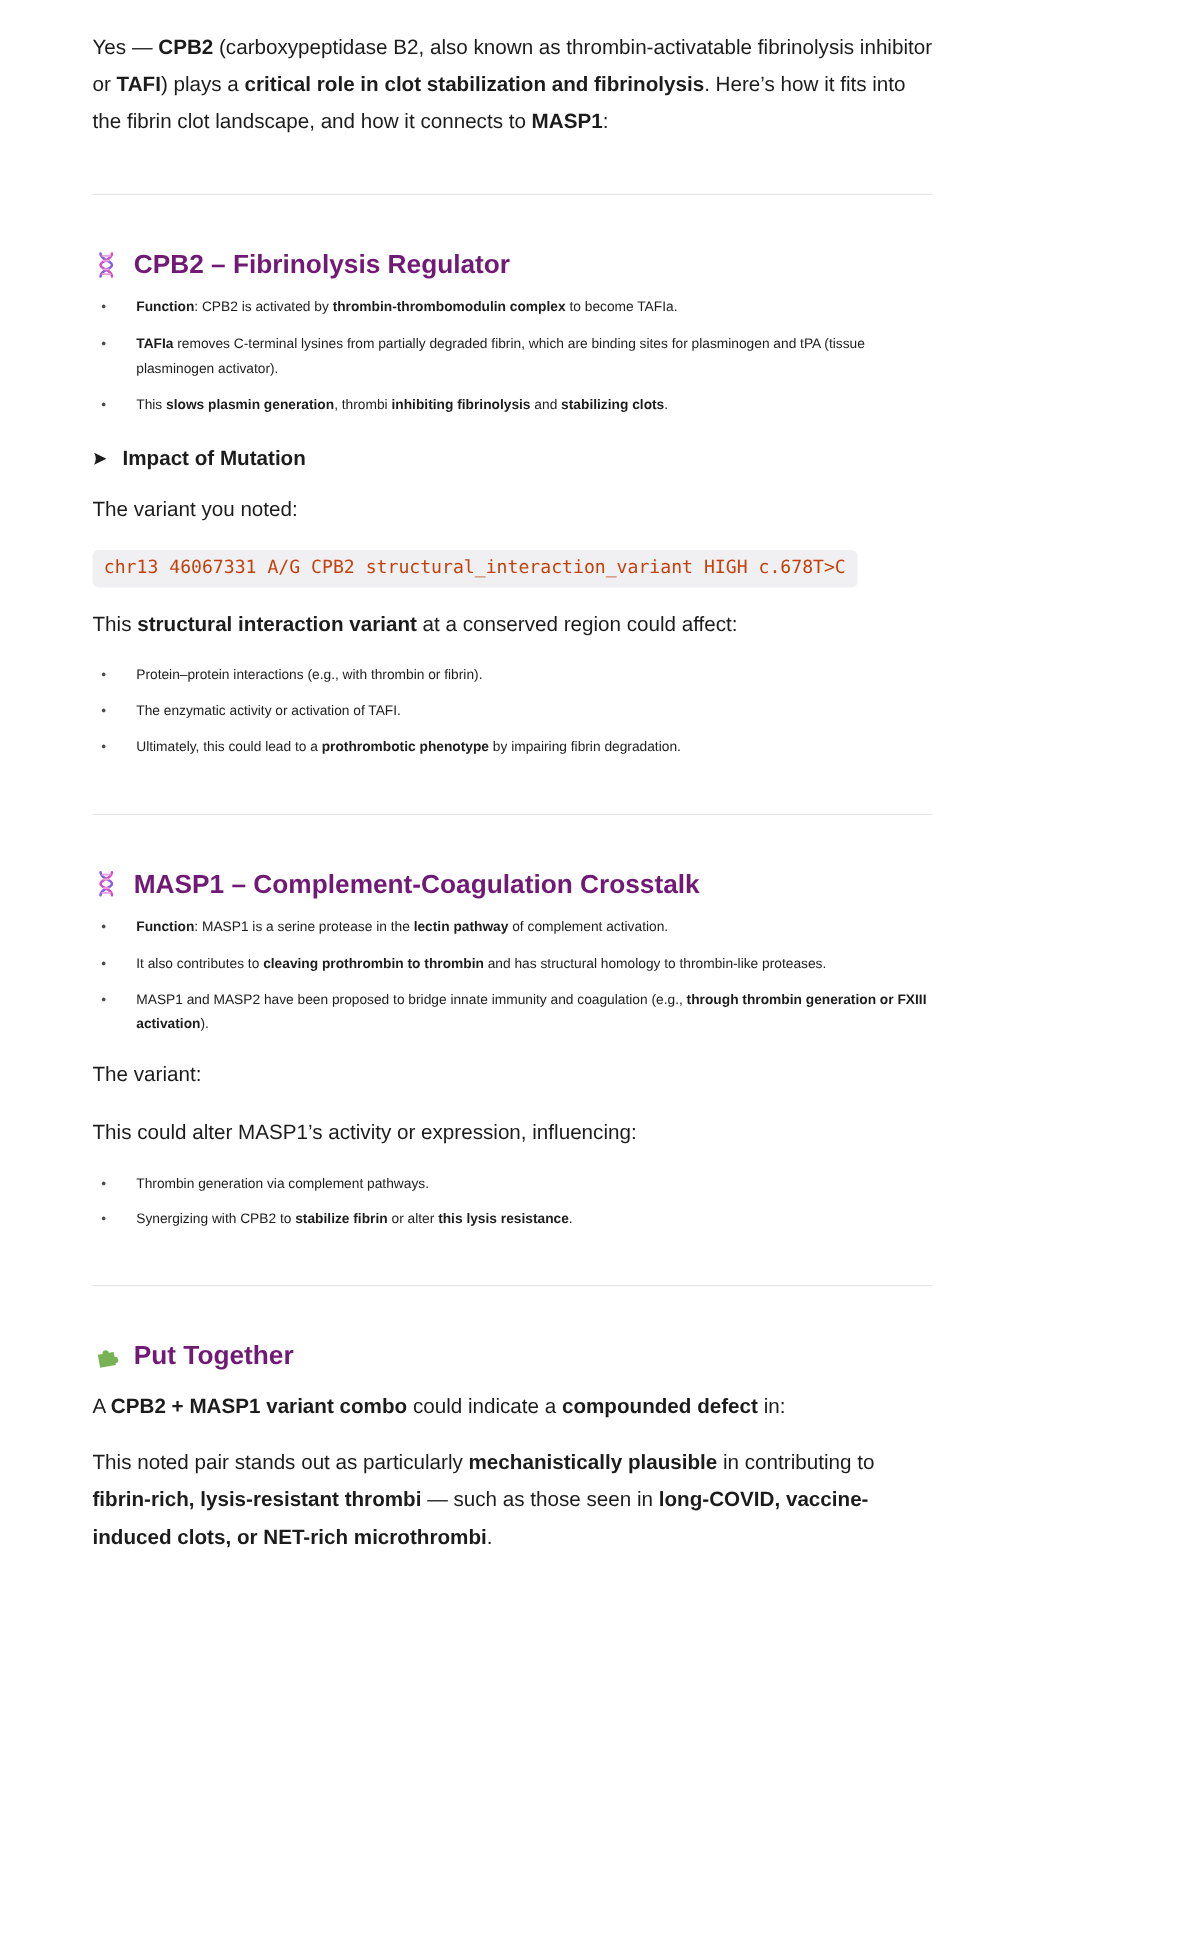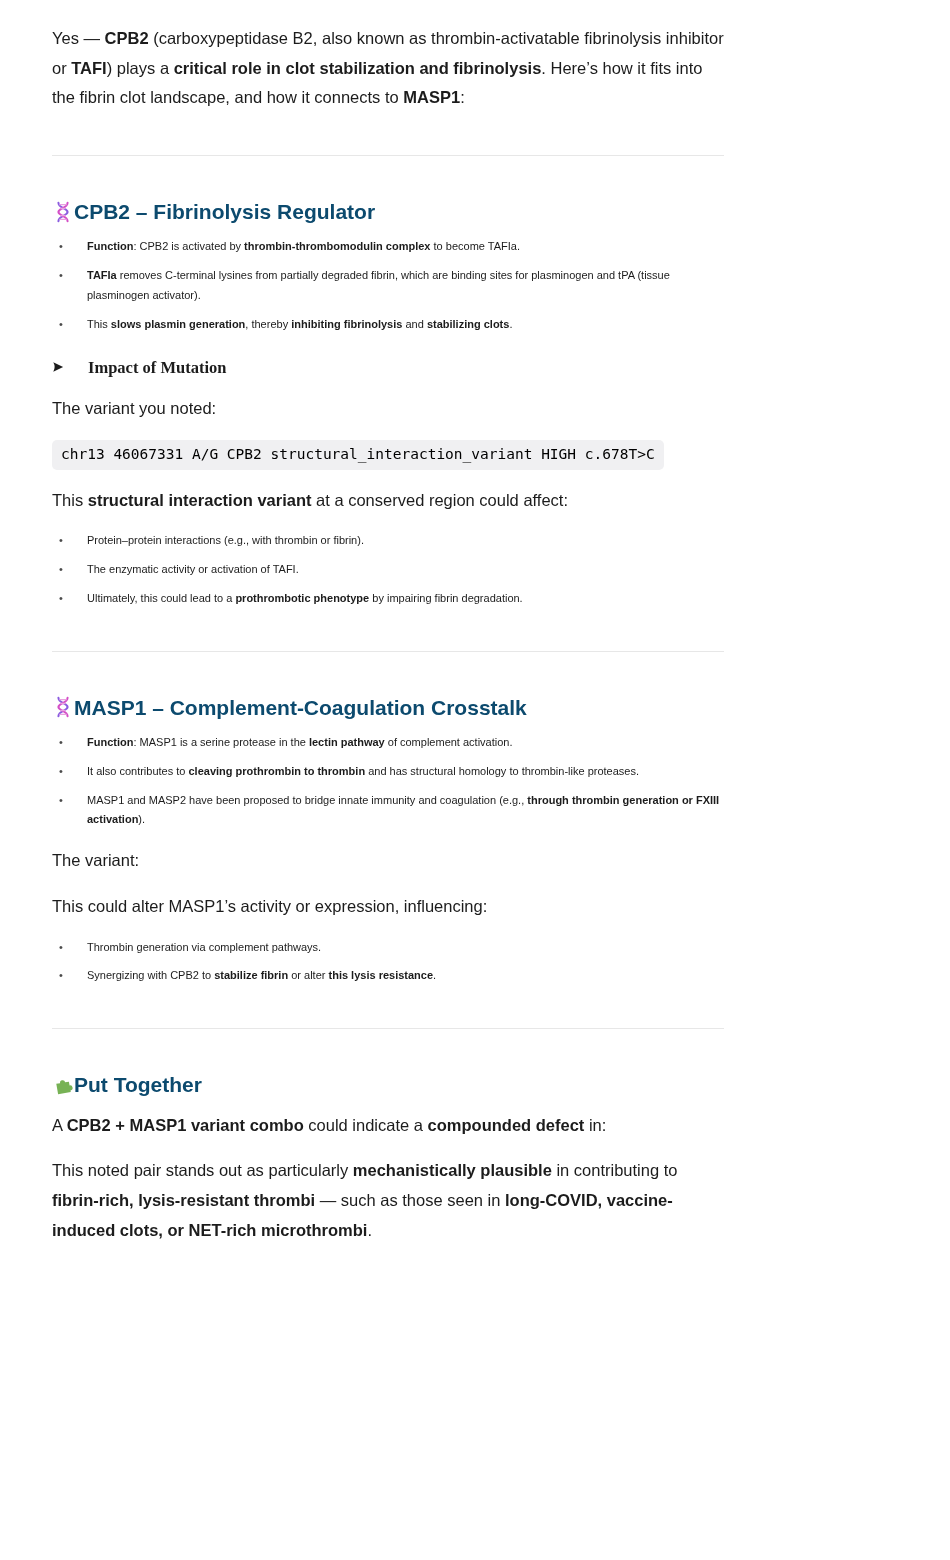--- a/index.html
+++ b/index.html
@@ -7,39 +7,41 @@
   body {
     font-family: "Liberation Sans", "DejaVu Sans", sans-serif;
     color: #1c1c1c;
     -webkit-font-smoothing: antialiased;
   }
   .page {
     width: 776px;
     min-height: 1560px;
     padding: 24px 52px 24px 52px;
     background: #ffffff;
+    margin-left: 22px;
   }
   .para {
     font-size: 16.5px;
     line-height: 1.8;
     margin: 0 0 16px 0;
   }
   strong { font-weight: 700; }
   hr.divider {
     border: none;
     border-top: 1px solid #e7e7e7;
     margin: 42px 0;
   }
   h2.section-heading {
     font-size: 21px;
     font-weight: 700;
-    color: #0c4a6e;
+    color: #701a75;
     margin: 42px 0 12px 0;
     display: flex;
     align-items: center;
+    gap: 11px;
     line-height: 1.3;
   }
   h2.section-heading .h-icon {
     display: inline-flex;
     align-items: center;
     flex: 0 0 auto;
   }
   ul.bullet-list {
     list-style: none;
     margin: 0 0 16px 0;
@@ -58,32 +60,31 @@
     left: 7px;
     top: 0;
     color: #4a4a4a;
   }
   .subheading {
     font-size: 16.5px;
     font-weight: 700;
     margin: 18px 0 12px 0;
     display: flex;
     align-items: center;
-    gap: 24px;
+    gap: 12px;
     line-height: 1.8;
-    font-family: Liberation Serif, serif;
   }
   .subheading .arrow-wrap { display: inline-flex; align-items: center; flex: 0 0 auto; }
   .code-row { margin: 4px 0 16px 0; }
   .inline-code {
     font-family: "DejaVu Sans Mono", "Liberation Mono", monospace;
     font-size: 14.5px;
     line-height: 1.5;
     background: #f0f0f2;
-    color: #000000;
+    color: #c2410c;
     padding: 4px 9px;
     border-radius: 5px;
     display: inline-block;
     white-space: pre-wrap;
     text-align: center;
   }
 </style>
 </head>
 <body>
 
@@ -97,21 +98,21 @@
             <path d="M7 2 C7 8 17 8 17 12 C17 16 7 16 7 22" fill="none" stroke="#8a5ce0" stroke-width="2.2" stroke-linecap="round"></path>
             <path d="M17 2 C17 8 7 8 7 12 C7 16 17 16 17 22" fill="none" stroke="#d44fc6" stroke-width="2.2" stroke-linecap="round"></path>
             <path d="M8.5 4 L15.5 4 M9.8 8.2 L14.2 8.2 M9.8 15.8 L14.2 15.8 M8.5 20 L15.5 20" stroke="#e9a0e0" stroke-width="1.5" stroke-linecap="round"></path>
           </svg>
         </span>
         <span>CPB2 – Fibrinolysis Regulator</span>
       </h2>
       <ul class="bullet-list">
         <li><strong>Function</strong><span>: CPB2 is activated by </span><strong>thrombin-thrombomodulin complex</strong><span> to become TAFIa.</span></li>
         <li><strong>TAFIa</strong><span> removes C-terminal lysines from partially degraded fibrin, which are binding sites for plasminogen and tPA (tissue plasminogen activator).</span></li>
-        <li><span>This </span><strong>slows plasmin generation</strong><span>, thereby </span><strong>inhibiting fibrinolysis</strong><span> and </span><strong>stabilizing clots</strong><span>.</span></li>
+        <li><span>This </span><strong>slows plasmin generation</strong><span>, thrombi </span><strong>inhibiting fibrinolysis</strong><span> and </span><strong>stabilizing clots</strong><span>.</span></li>
       </ul>
       <p class="subheading">
         <span class="arrow-wrap">
           <svg viewBox="0 0 14 14" width="12" height="12" aria-hidden="true">
             <path d="M1.5 1.5 L13 7 L1.5 12.5 Q4.6 7 1.5 1.5 Z" fill="#1c1c1c"></path>
           </svg>
         </span>
         <strong>Impact of Mutation</strong>
       </p>
       <p class="para"><span>The variant you noted:</span></p>

